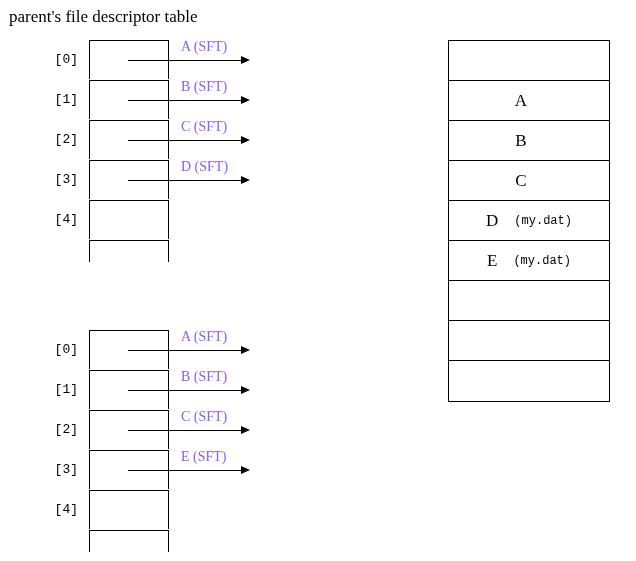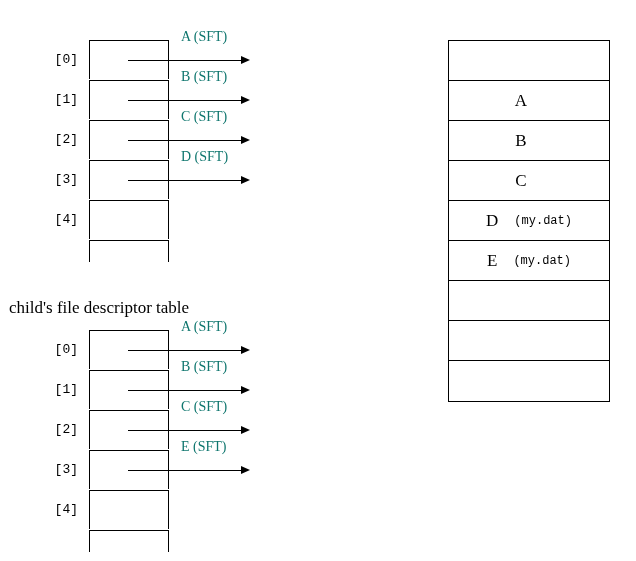--- a/index.html
+++ b/index.html
@@ -93,26 +93,26 @@
     position: absolute;
     top: -4px;
     width: 0;
     height: 0;
     border-top: 4px solid transparent;
     border-bottom: 4px solid transparent;
     border-left: 9px solid #000;
   }
   .ptr .plabel {
     position: absolute;
-    bottom: 16px;
+    bottom: 6px;
     white-space: nowrap;
     font-family: "Liberation Serif", "DejaVu Serif", serif;
     font-size: 14px;
     line-height: 16px;
-    color: #0f766e;
+    color: #8b5cf6;
   }
 
   
   .sft {
     position: absolute;
     left: 448px;
     top: 40px;
     width: 162px;
     border: 1px solid #000;
     box-sizing: border-box;
@@ -134,20 +134,21 @@
     font-family: "Liberation Mono", "DejaVu Sans Mono", monospace;
     font-size: 12px;
     margin-left: 16px;
   }
 </style>
 </head>
 <body>
 
 <div class="stage">
 
+  <div class="title title-parent">parent's file descriptor table</div>
 
   <div class="fdt" id="parent-fdt" style="left:89px; top:40px;">
 
     <div class="cell" style="top:0px;">
       <span class="fdt-index">[0]</span>
     </div>
     <div class="cell" style="top:40px;">
       <span class="fdt-index">[1]</span>
     </div>
     <div class="cell" style="top:80px;">
@@ -179,21 +180,20 @@
     <div class="head" style="left:113px;"></div>
     <div class="plabel" style="left:53px;">C (SFT)</div>
   </div>
 
   <div class="ptr" style="left:128px; top:180px; width:122px;">
     <div class="shaft" style="width:113px;"></div>
     <div class="head" style="left:113px;"></div>
     <div class="plabel" style="left:53px;">D (SFT)</div>
   </div>
 
-  <div class="title title-child">child's file descriptor table</div>
 
   <div class="fdt" id="child-fdt" style="left:89px; top:330px;">
 
     <div class="cell" style="top:0px;">
       <span class="fdt-index">[0]</span>
     </div>
     <div class="cell" style="top:40px;">
       <span class="fdt-index">[1]</span>
     </div>
     <div class="cell" style="top:80px;">

